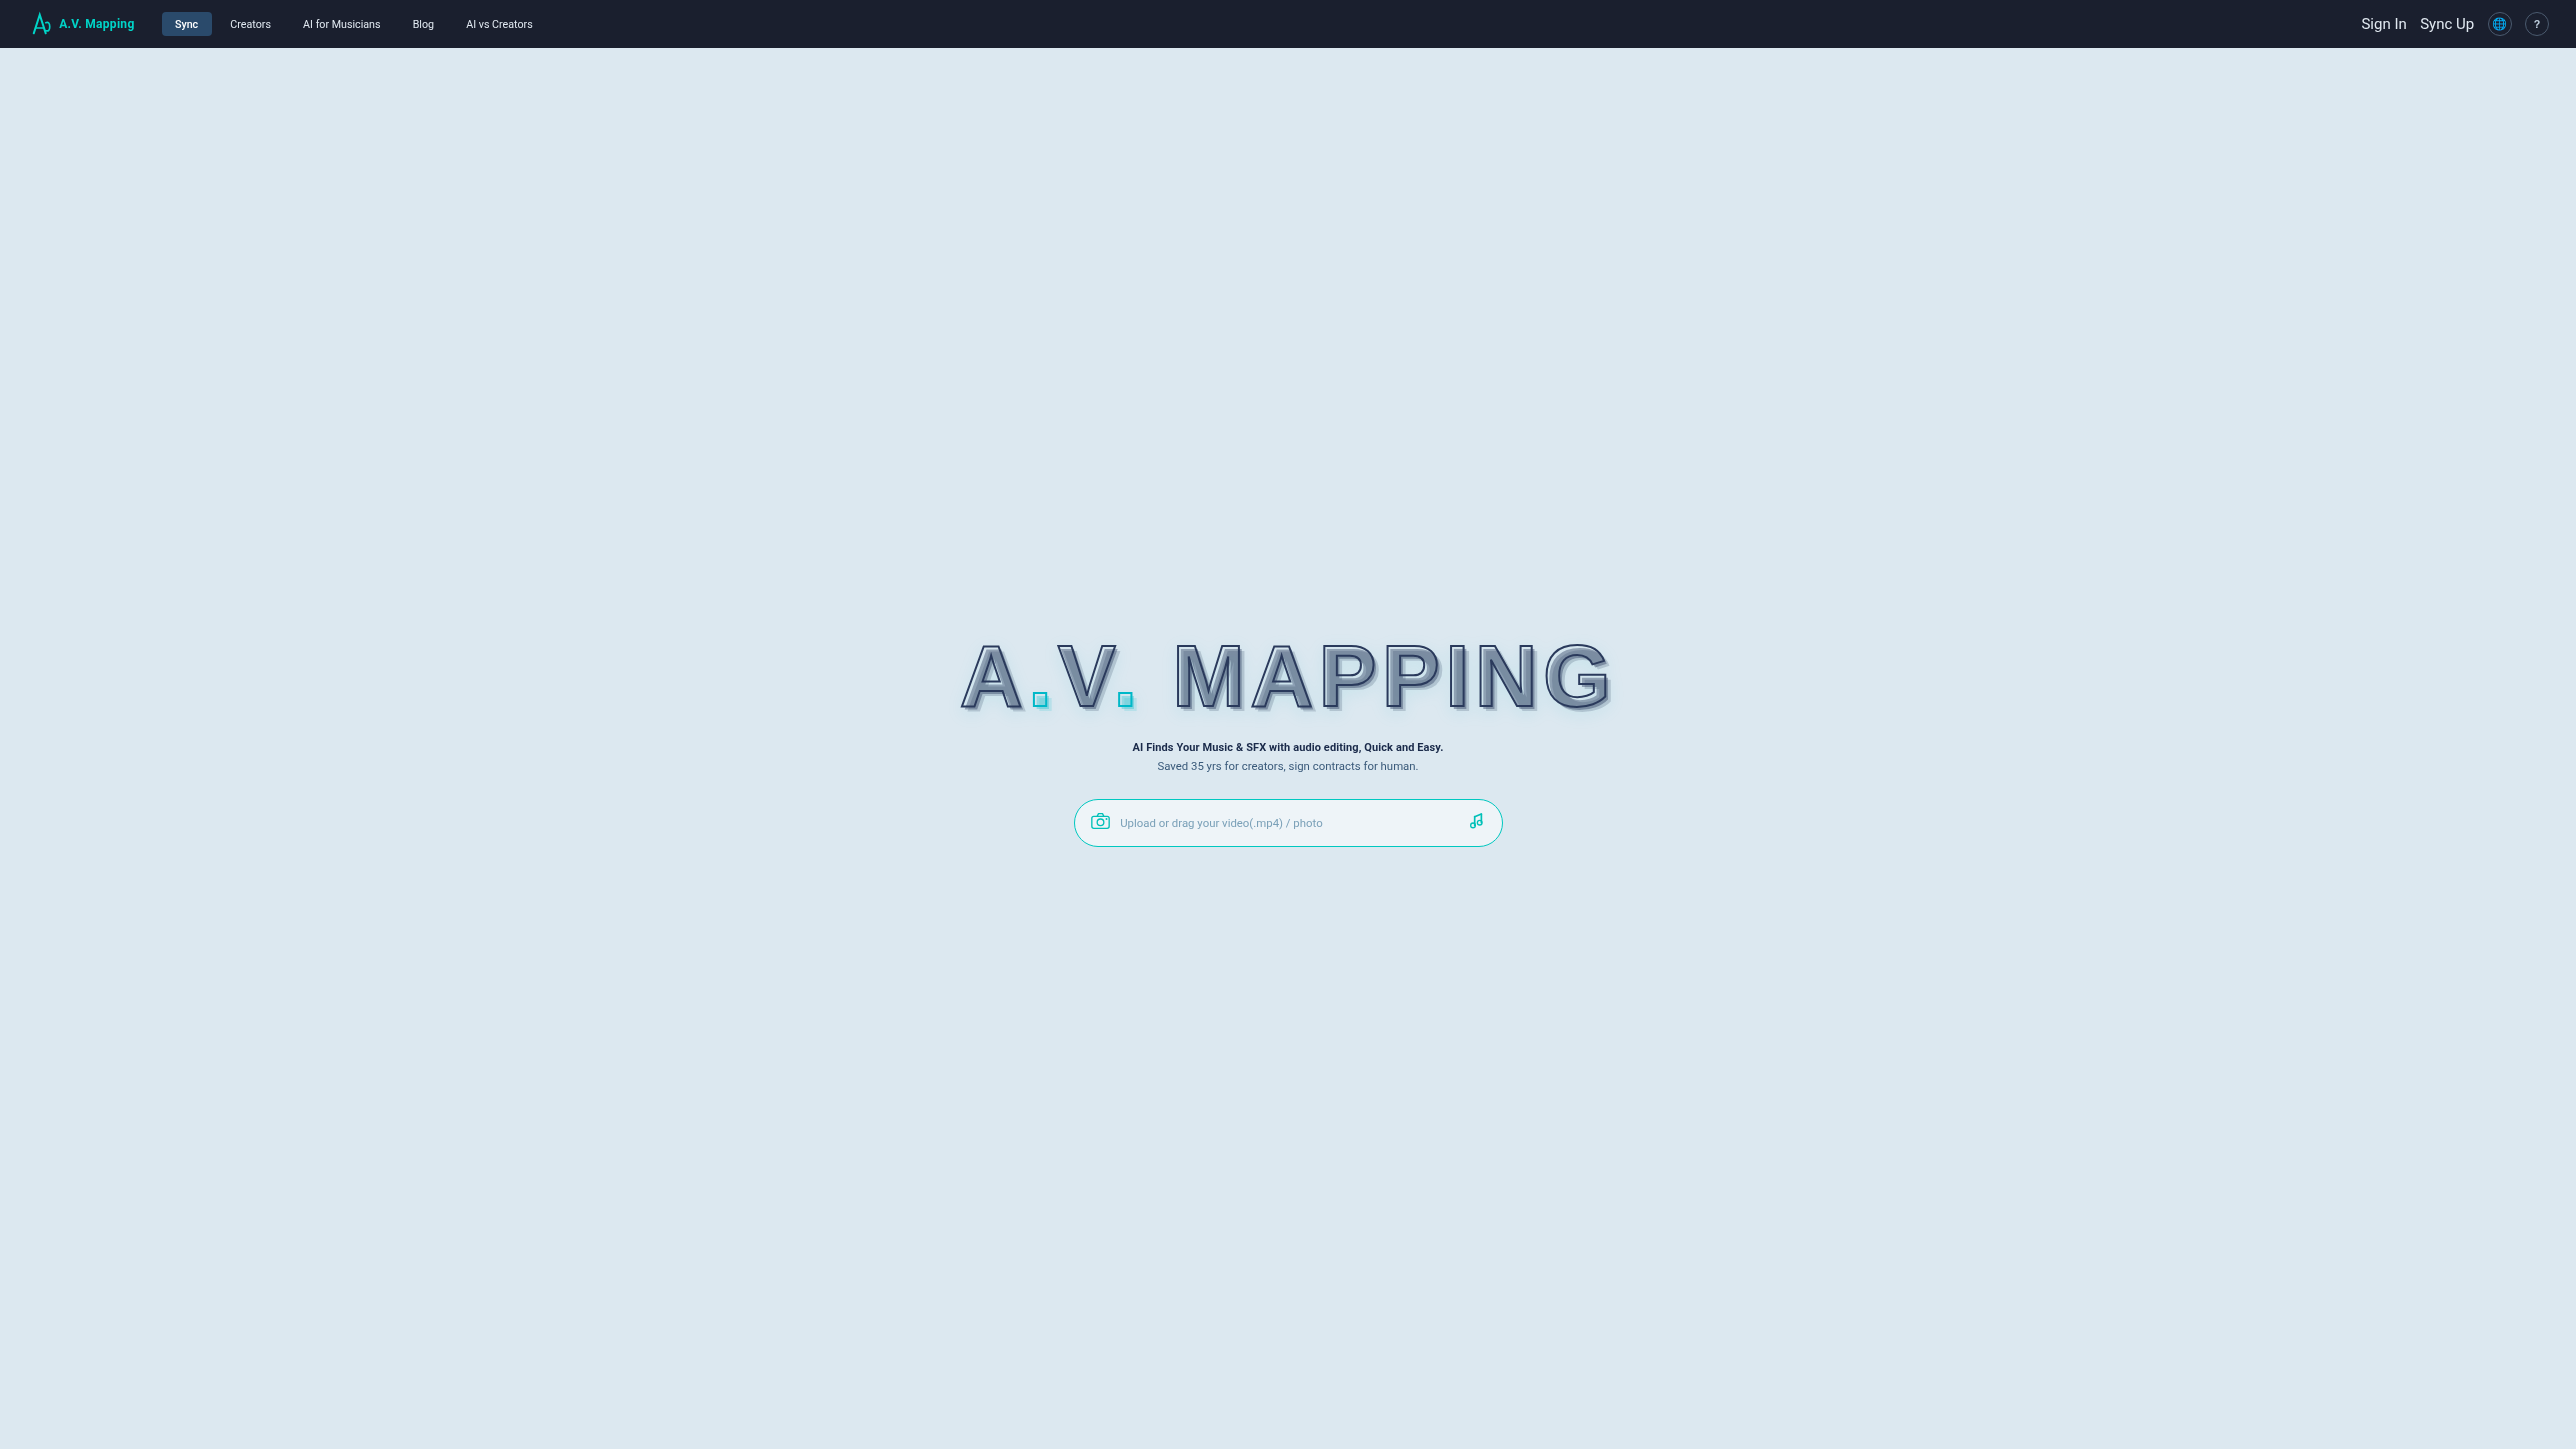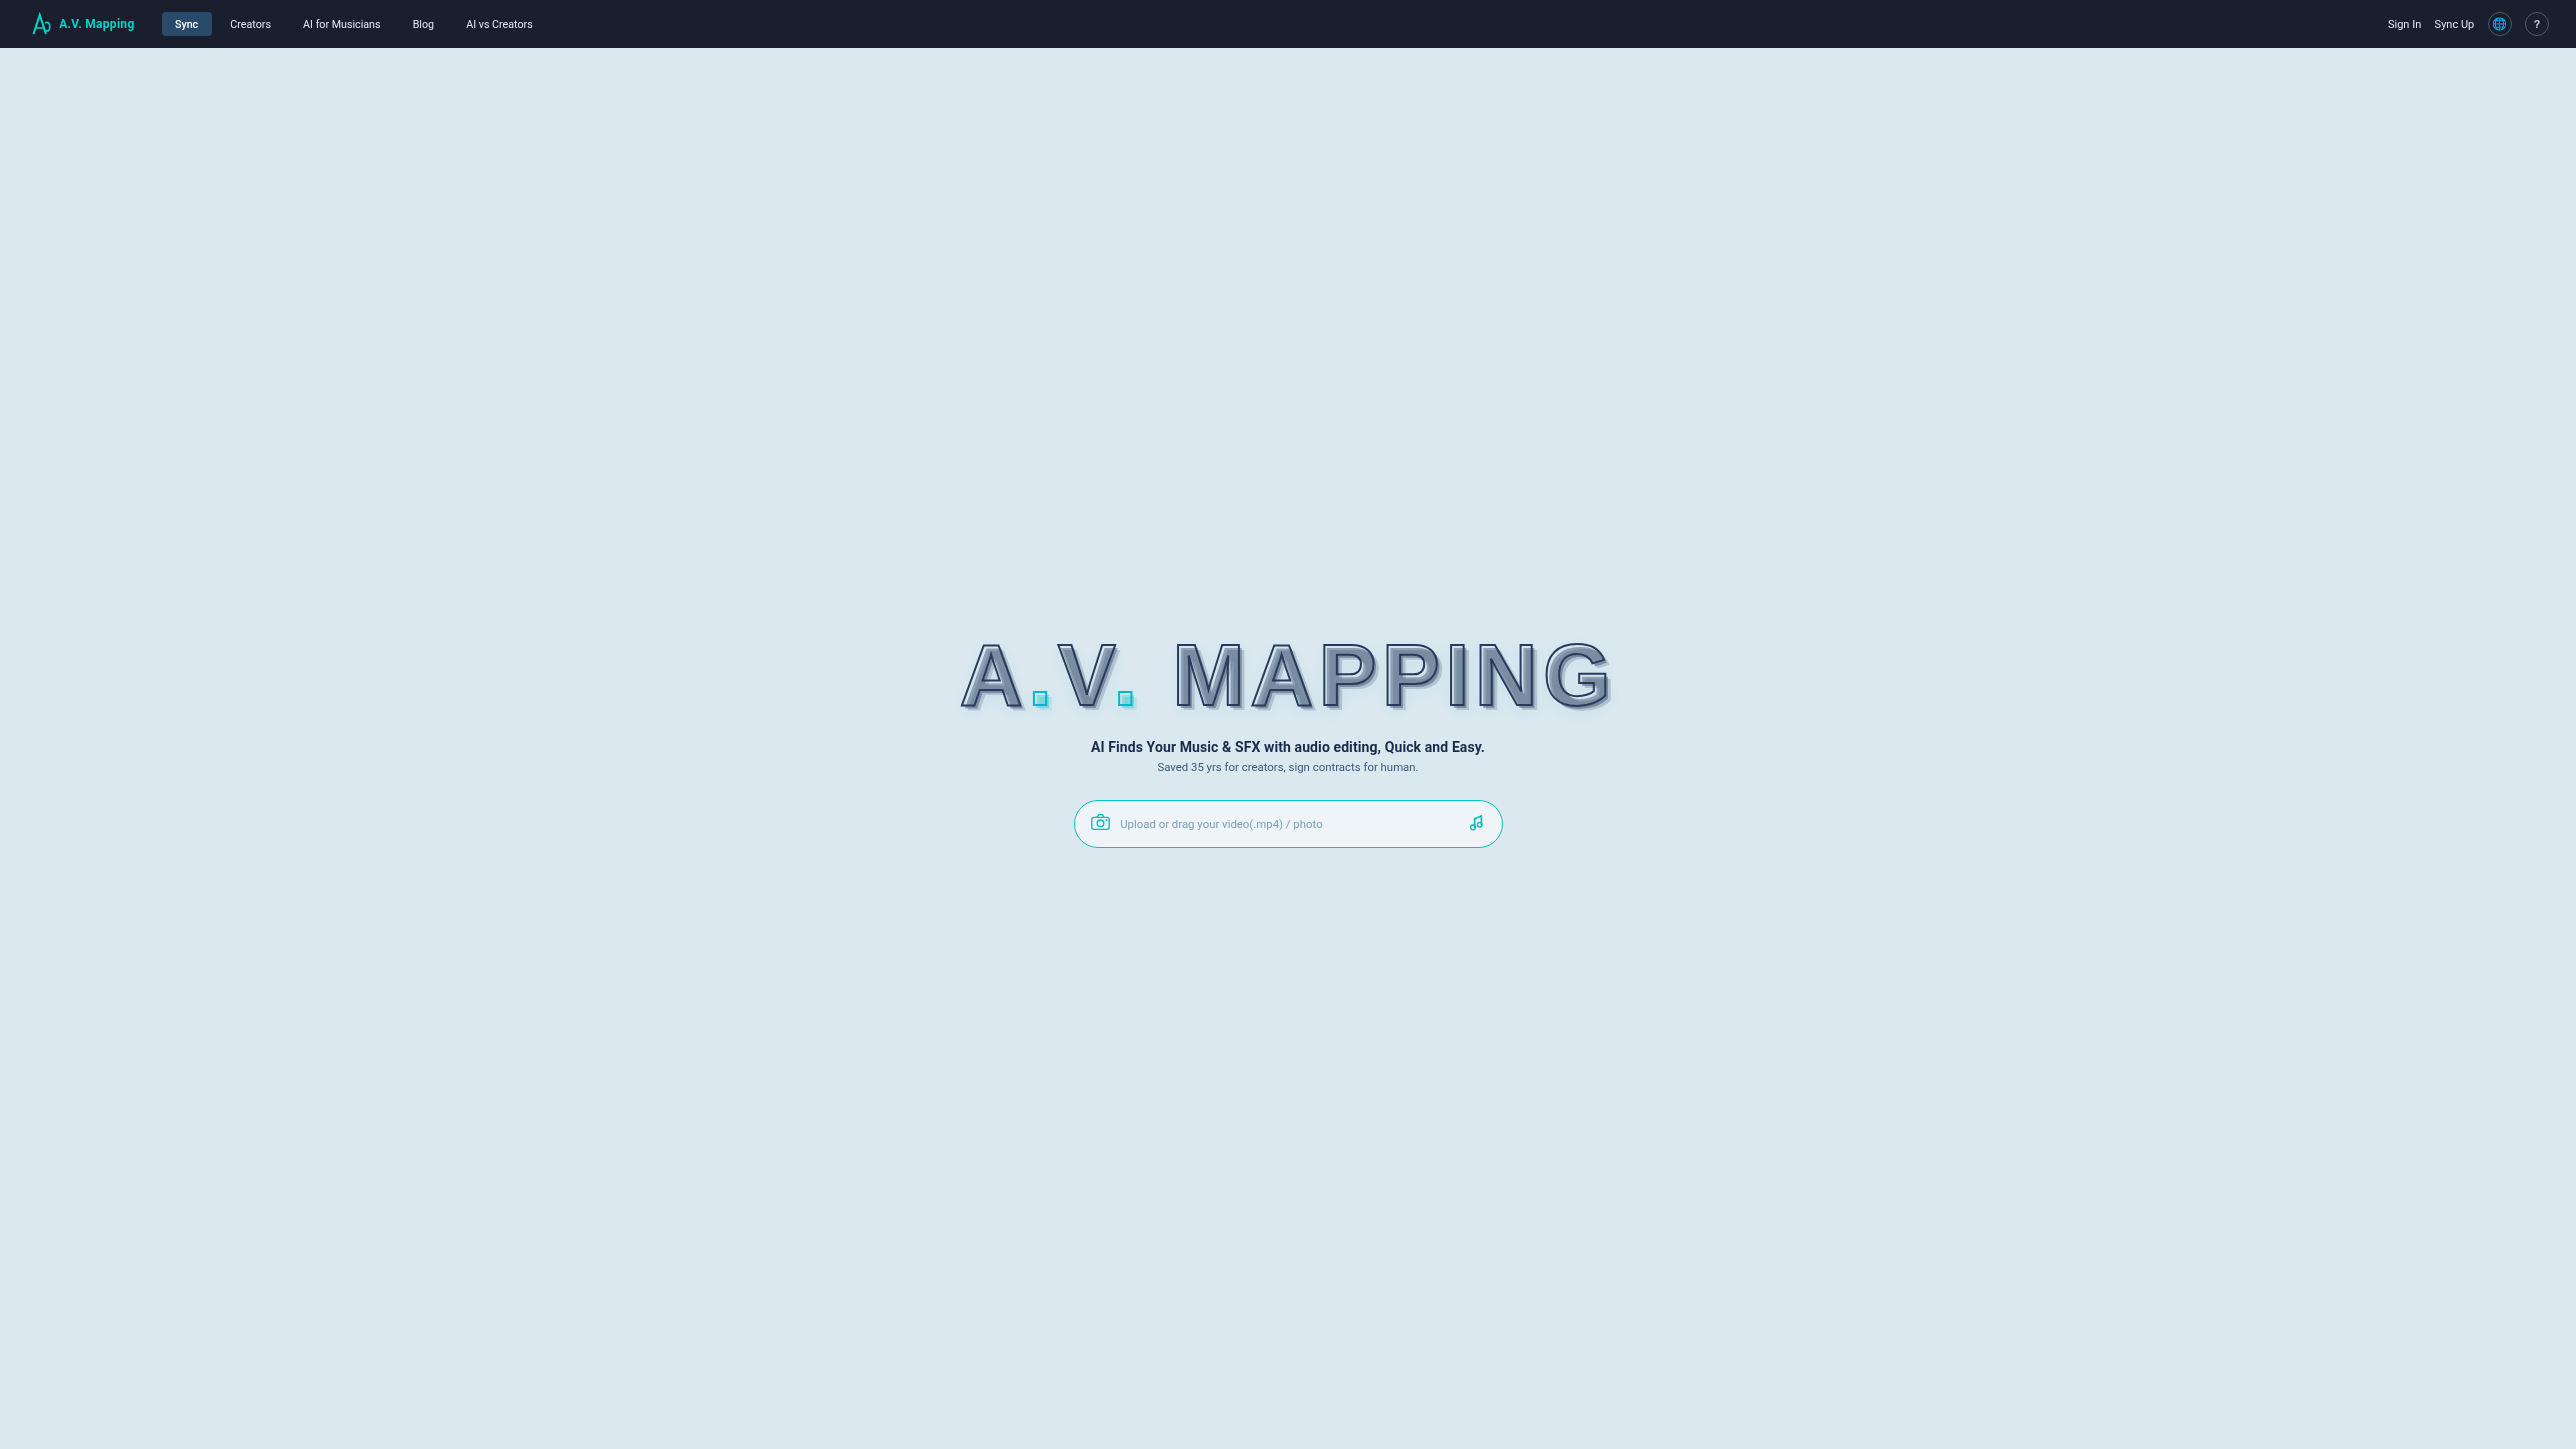--- a/index.html
+++ b/index.html
@@ -73,21 +73,21 @@
 
     .nav-right {
       display: flex;
       align-items: center;
       gap: 13.4px;
       margin-left: auto;
     }
 
     .nav-auth {
       color: #e0e8f0;
-      font-size: 11px;
+      font-size: 15px;
       font-weight: 400;
       cursor: pointer;
       white-space: nowrap;
     }
 
     .nav-icon-btn {
       background: none;
       border: none;
       cursor: pointer;
       display: flex;
@@ -138,21 +138,21 @@
       -webkit-text-stroke: 2px #00b8c8;
       text-stroke: 2px #00b8c8;
       text-shadow:
         2.7px 2.7px 0px rgba(0,184,200,0.3),
         5.4px 5.4px 0px rgba(0,184,200,0.15);
     }
 
     
     .subtitle-primary {
       color: #1a2a4a;
-      font-size: 14px;
+      font-size: 11px;
       font-weight: 700;
       text-align: left;
       margin-bottom: 5.4px;
       letter-spacing: 0.1px;
     }
 
     .subtitle-secondary {
       color: #3a5a7a;
       font-size: 11.4px;
       font-weight: 400;

